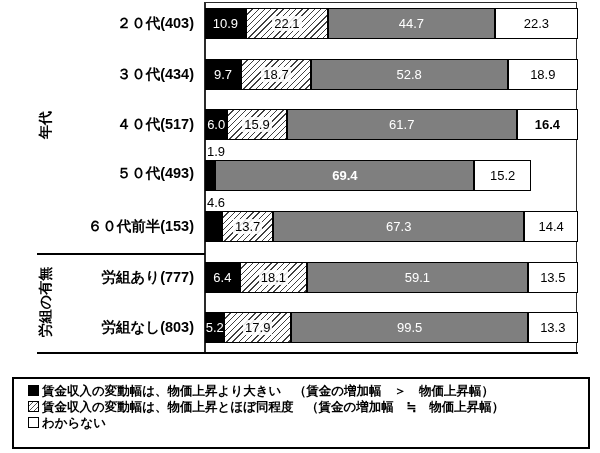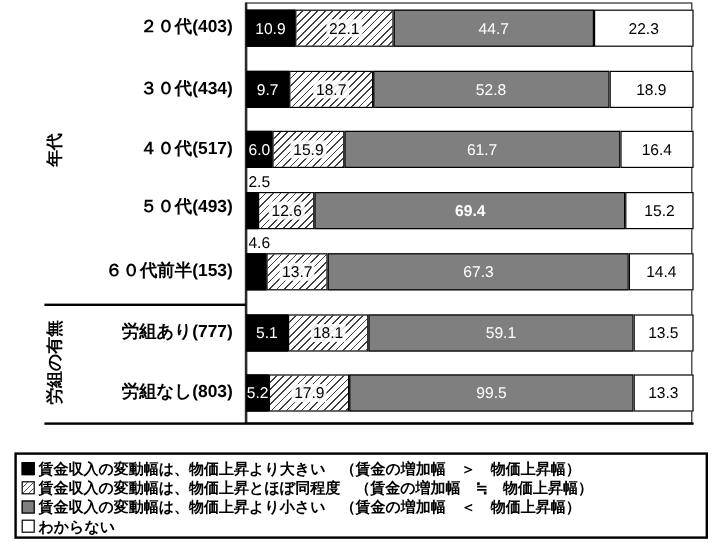--- a/index.html
+++ b/index.html
@@ -28,21 +28,21 @@
   .seg-hatch .val{background:rgba(255,255,255,0.88);padding:0 2px;}
   .val-above{position:absolute;left:207px;font-size:13px;white-space:nowrap;}
 
   
   .group-label{position:absolute;left:-25px;width:140px;height:20px;line-height:20px;
                text-align:center;font-size:14px;font-weight:bold;
                transform:rotate(-90deg);white-space:nowrap;}
 
   
   .legend-box{position:absolute;left:12px;top:377px;width:578px;height:72px;
-              border:2px solid #000;box-sizing:border-box;padding:4px 6px 0 4px;}
+              border:2px solid #000;box-sizing:border-box;padding:4px 6px 0 14px;}
   .legend-item{font-size:12.5px;font-weight:bold;line-height:16px;white-space:nowrap;}
   .legend-swatch{display:inline-block;width:11px;height:11px;box-sizing:border-box;
                  border:1px solid #000;margin-right:3px;vertical-align:-1px;}
   .sw-black{background:#000;}
   .sw-hatch{background:repeating-linear-gradient(135deg,#fff 0px,#fff 2.6px,#555 2.6px,#555 3.4px);}
   .sw-gray{background:#7f7f7f;}
   .sw-white{background:#fff;}
 </style>
 </head>
 <body>
@@ -85,31 +85,28 @@
       <div class="bar" style="top: 109.4px;">
         <div class="seg seg-black" style="width: 6%;">
           <span class="val">6.0</span>
         </div>
         <div class="seg seg-hatch" style="width: 15.9%; text-align: center;">
           <span class="val">15.9</span>
         </div>
         <div class="seg seg-gray" style="width: 61.7%;">
           <span class="val">61.7</span>
         </div>
-        <div class="seg seg-white" style="width: 16.4%;">
+        <div class="seg seg-white" style="width: 16.4%; font-weight: bold;">
           <span class="val">16.4</span>
         </div>
       </div>
       <div class="cat-label" style="top: 158px;">５０代(493)</div>
-      <div class="val-above" style="top: 144.1px;">2.5</div>
+      <div class="val-above" style="top: 144.1px;">1.9</div>
       <div class="bar" style="top: 160.1px;">
         <div class="seg seg-black" style="width: 2.8%;"></div>
-        <div class="seg seg-hatch" style="width: 12.6%;">
-          <span class="val">12.6</span>
-        </div>
         <div class="seg seg-gray" style="width: 69.4%; font-weight: bold;">
           <span class="val">69.4</span>
         </div>
         <div class="seg seg-white" style="width: 15.2%;">
           <span class="val">15.2</span>
         </div>
       </div>
       <div class="cat-label" style="top: 210.8px;">６０代前半(153)</div>
       <div class="val-above" style="top: 194.8px;">4.6</div>
       <div class="bar" style="top: 210.8px;">
@@ -120,21 +117,21 @@
         <div class="seg seg-gray" style="width: 67.3%;">
           <span class="val">67.3</span>
         </div>
         <div class="seg seg-white" style="width: 14.4%;">
           <span class="val">14.4</span>
         </div>
       </div>
       <div class="cat-label" style="top: 261.5px;">労組あり(777)</div>
       <div class="bar" style="top: 261.5px;">
         <div class="seg seg-black" style="width: 9.3%;">
-          <span class="val">5.1</span>
+          <span class="val">6.4</span>
         </div>
         <div class="seg seg-hatch" style="width: 18.1%;">
           <span class="val">18.1</span>
         </div>
         <div class="seg seg-gray" style="width: 59.1%;">
           <span class="val">59.1</span>
         </div>
         <div class="seg seg-white" style="width: 13.5%;">
           <span class="val">13.5</span>
         </div>
@@ -155,16 +152,15 @@
         </div>
       </div>
       <div class="group-label" style="top: 114.9px;">年代</div>
       <div class="group-label" style="top: 292.35px;">労組の有無</div>
     </div>
   <div class="group-separator"></div>
   <div class="baseline"></div>
   <div class="legend-box">
       <div class="legend-item"><span class="legend-swatch sw-black"></span><span>賃金収入の変動幅は、物価上昇より大きい　（賃金の増加幅　＞　物価上昇幅）</span></div>
       <div class="legend-item"><span class="legend-swatch sw-hatch"></span><span>賃金収入の変動幅は、物価上昇とほぼ同程度　（賃金の増加幅　≒　物価上昇幅）</span></div>
-      <div class="legend-item"><span class="legend-swatch sw-gray"></span><span>賃金収入の変動幅は、物価上昇より小さい　（賃金の増加幅　＜　物価上昇幅）</span></div>
       <div class="legend-item"><span class="legend-swatch sw-white"></span><span>わからない</span></div>
     </div>
 </div>
 
 </body></html>

